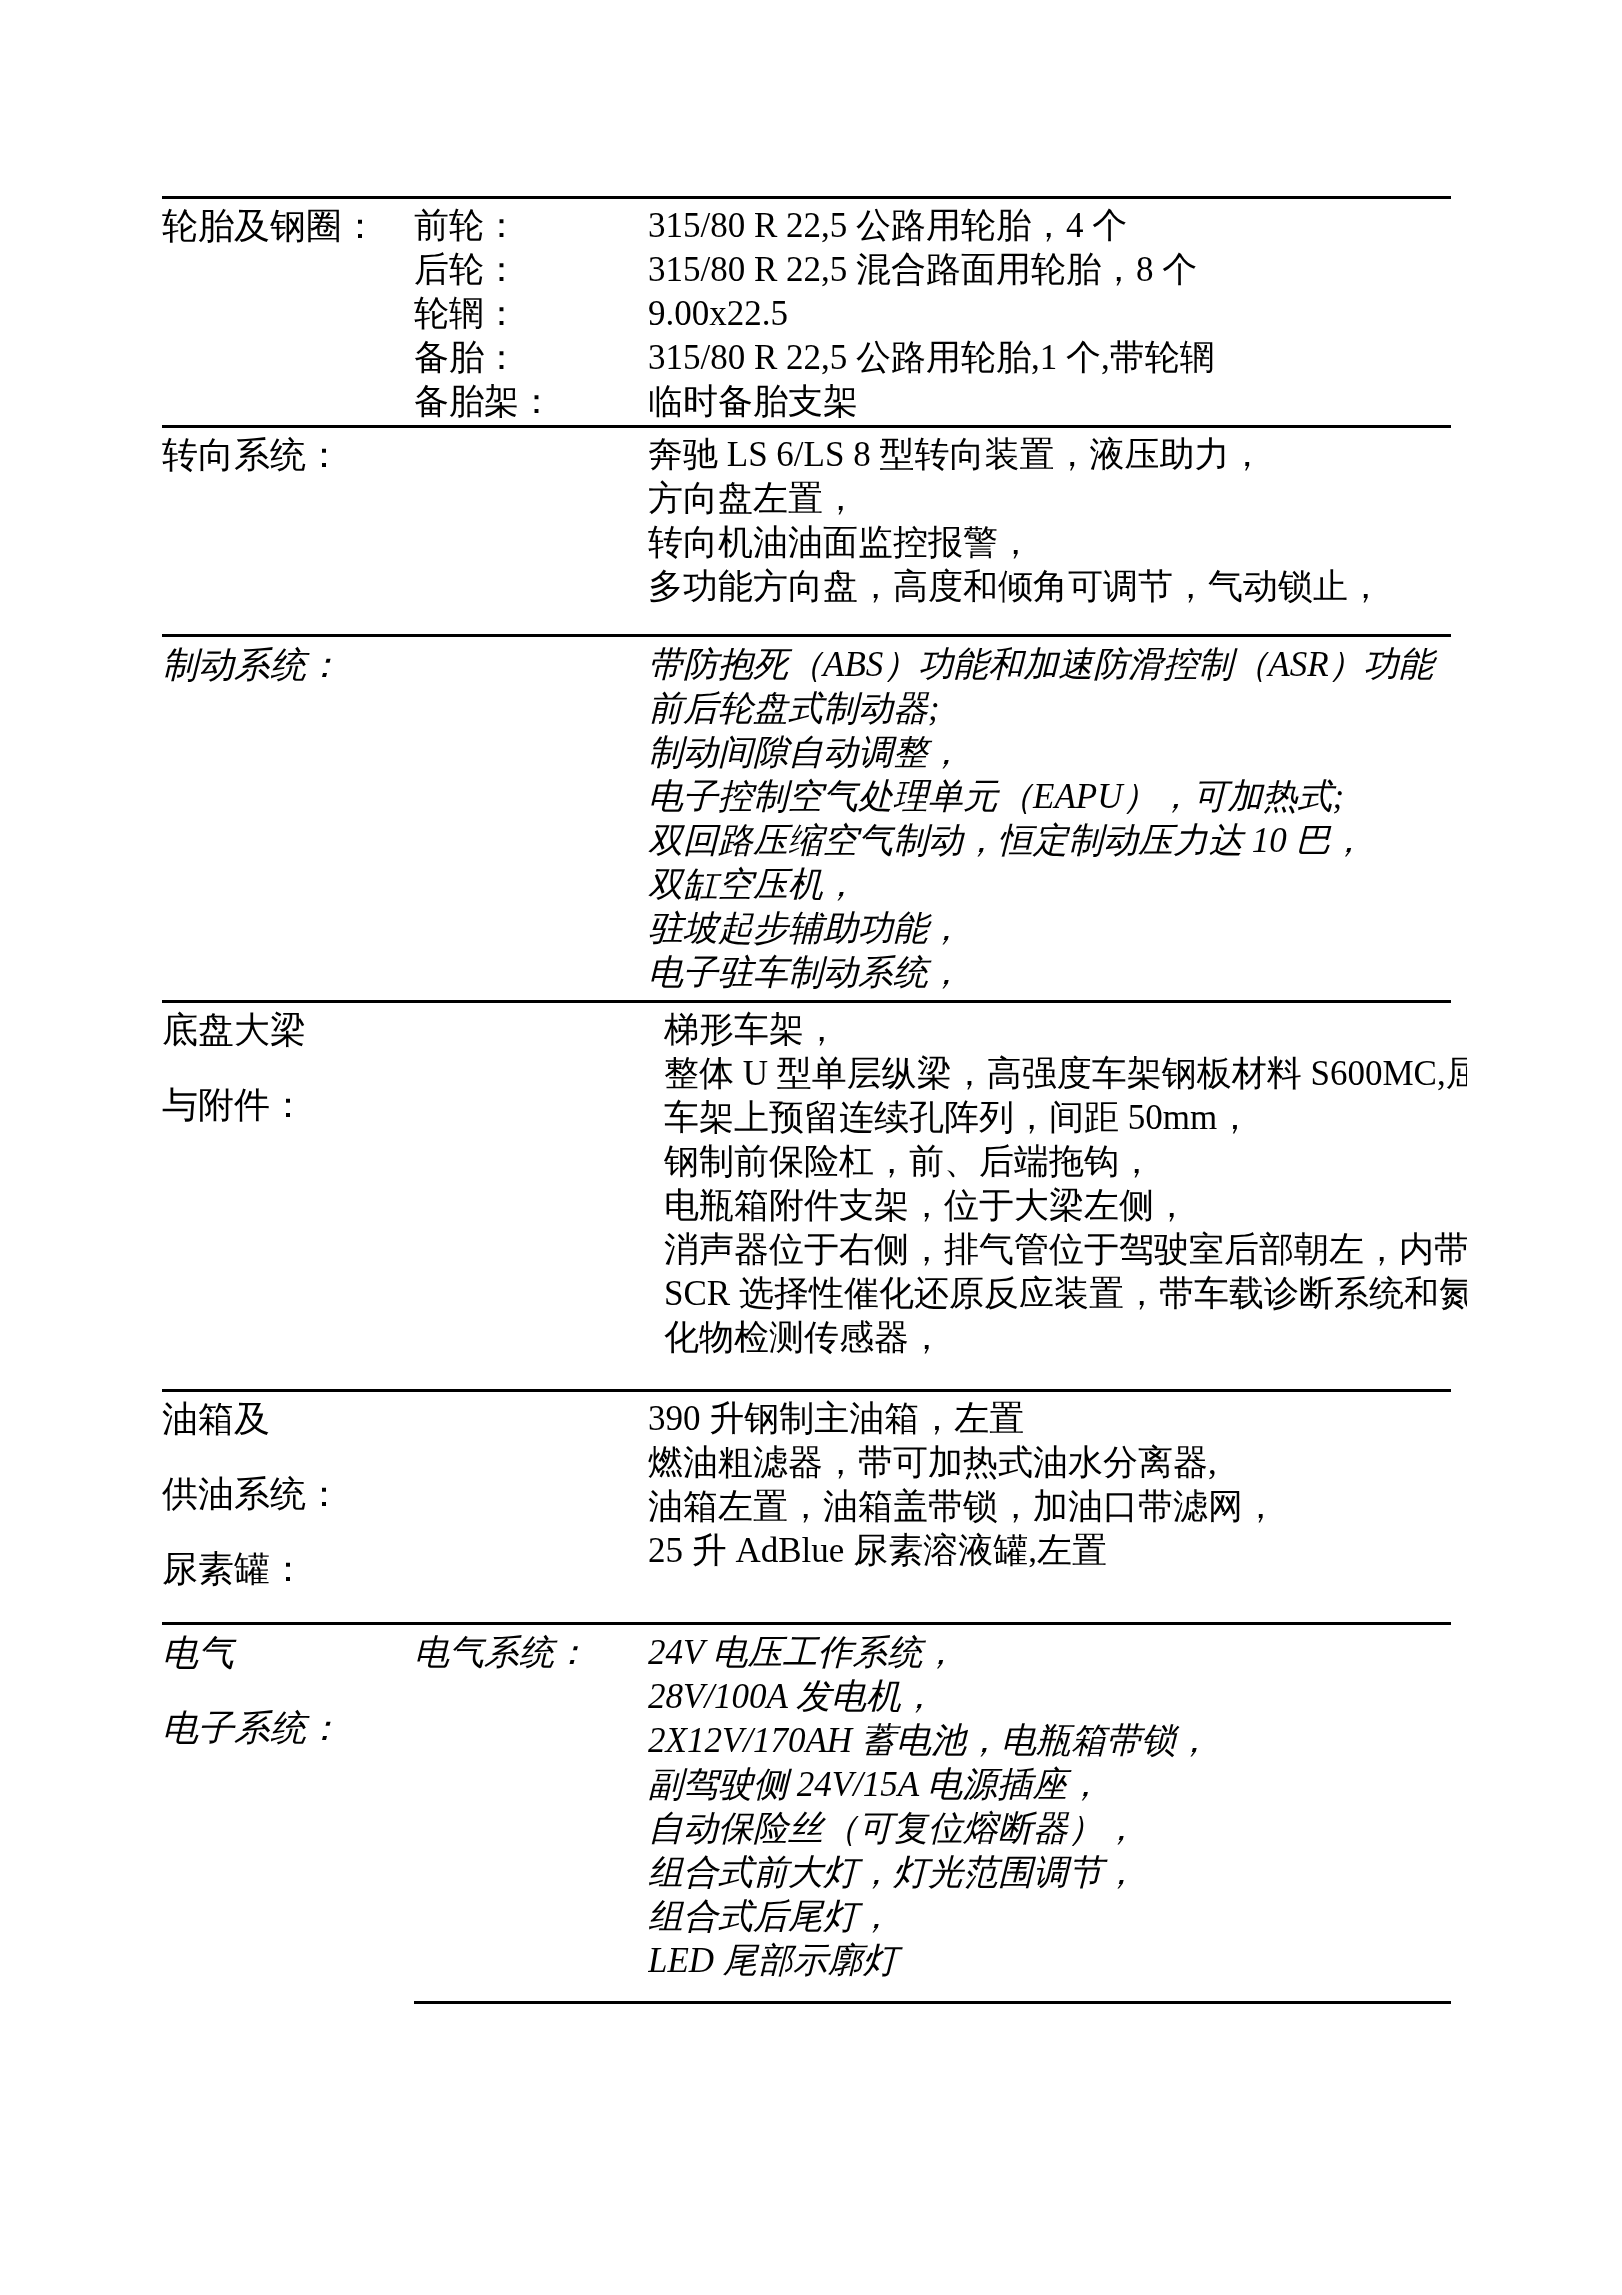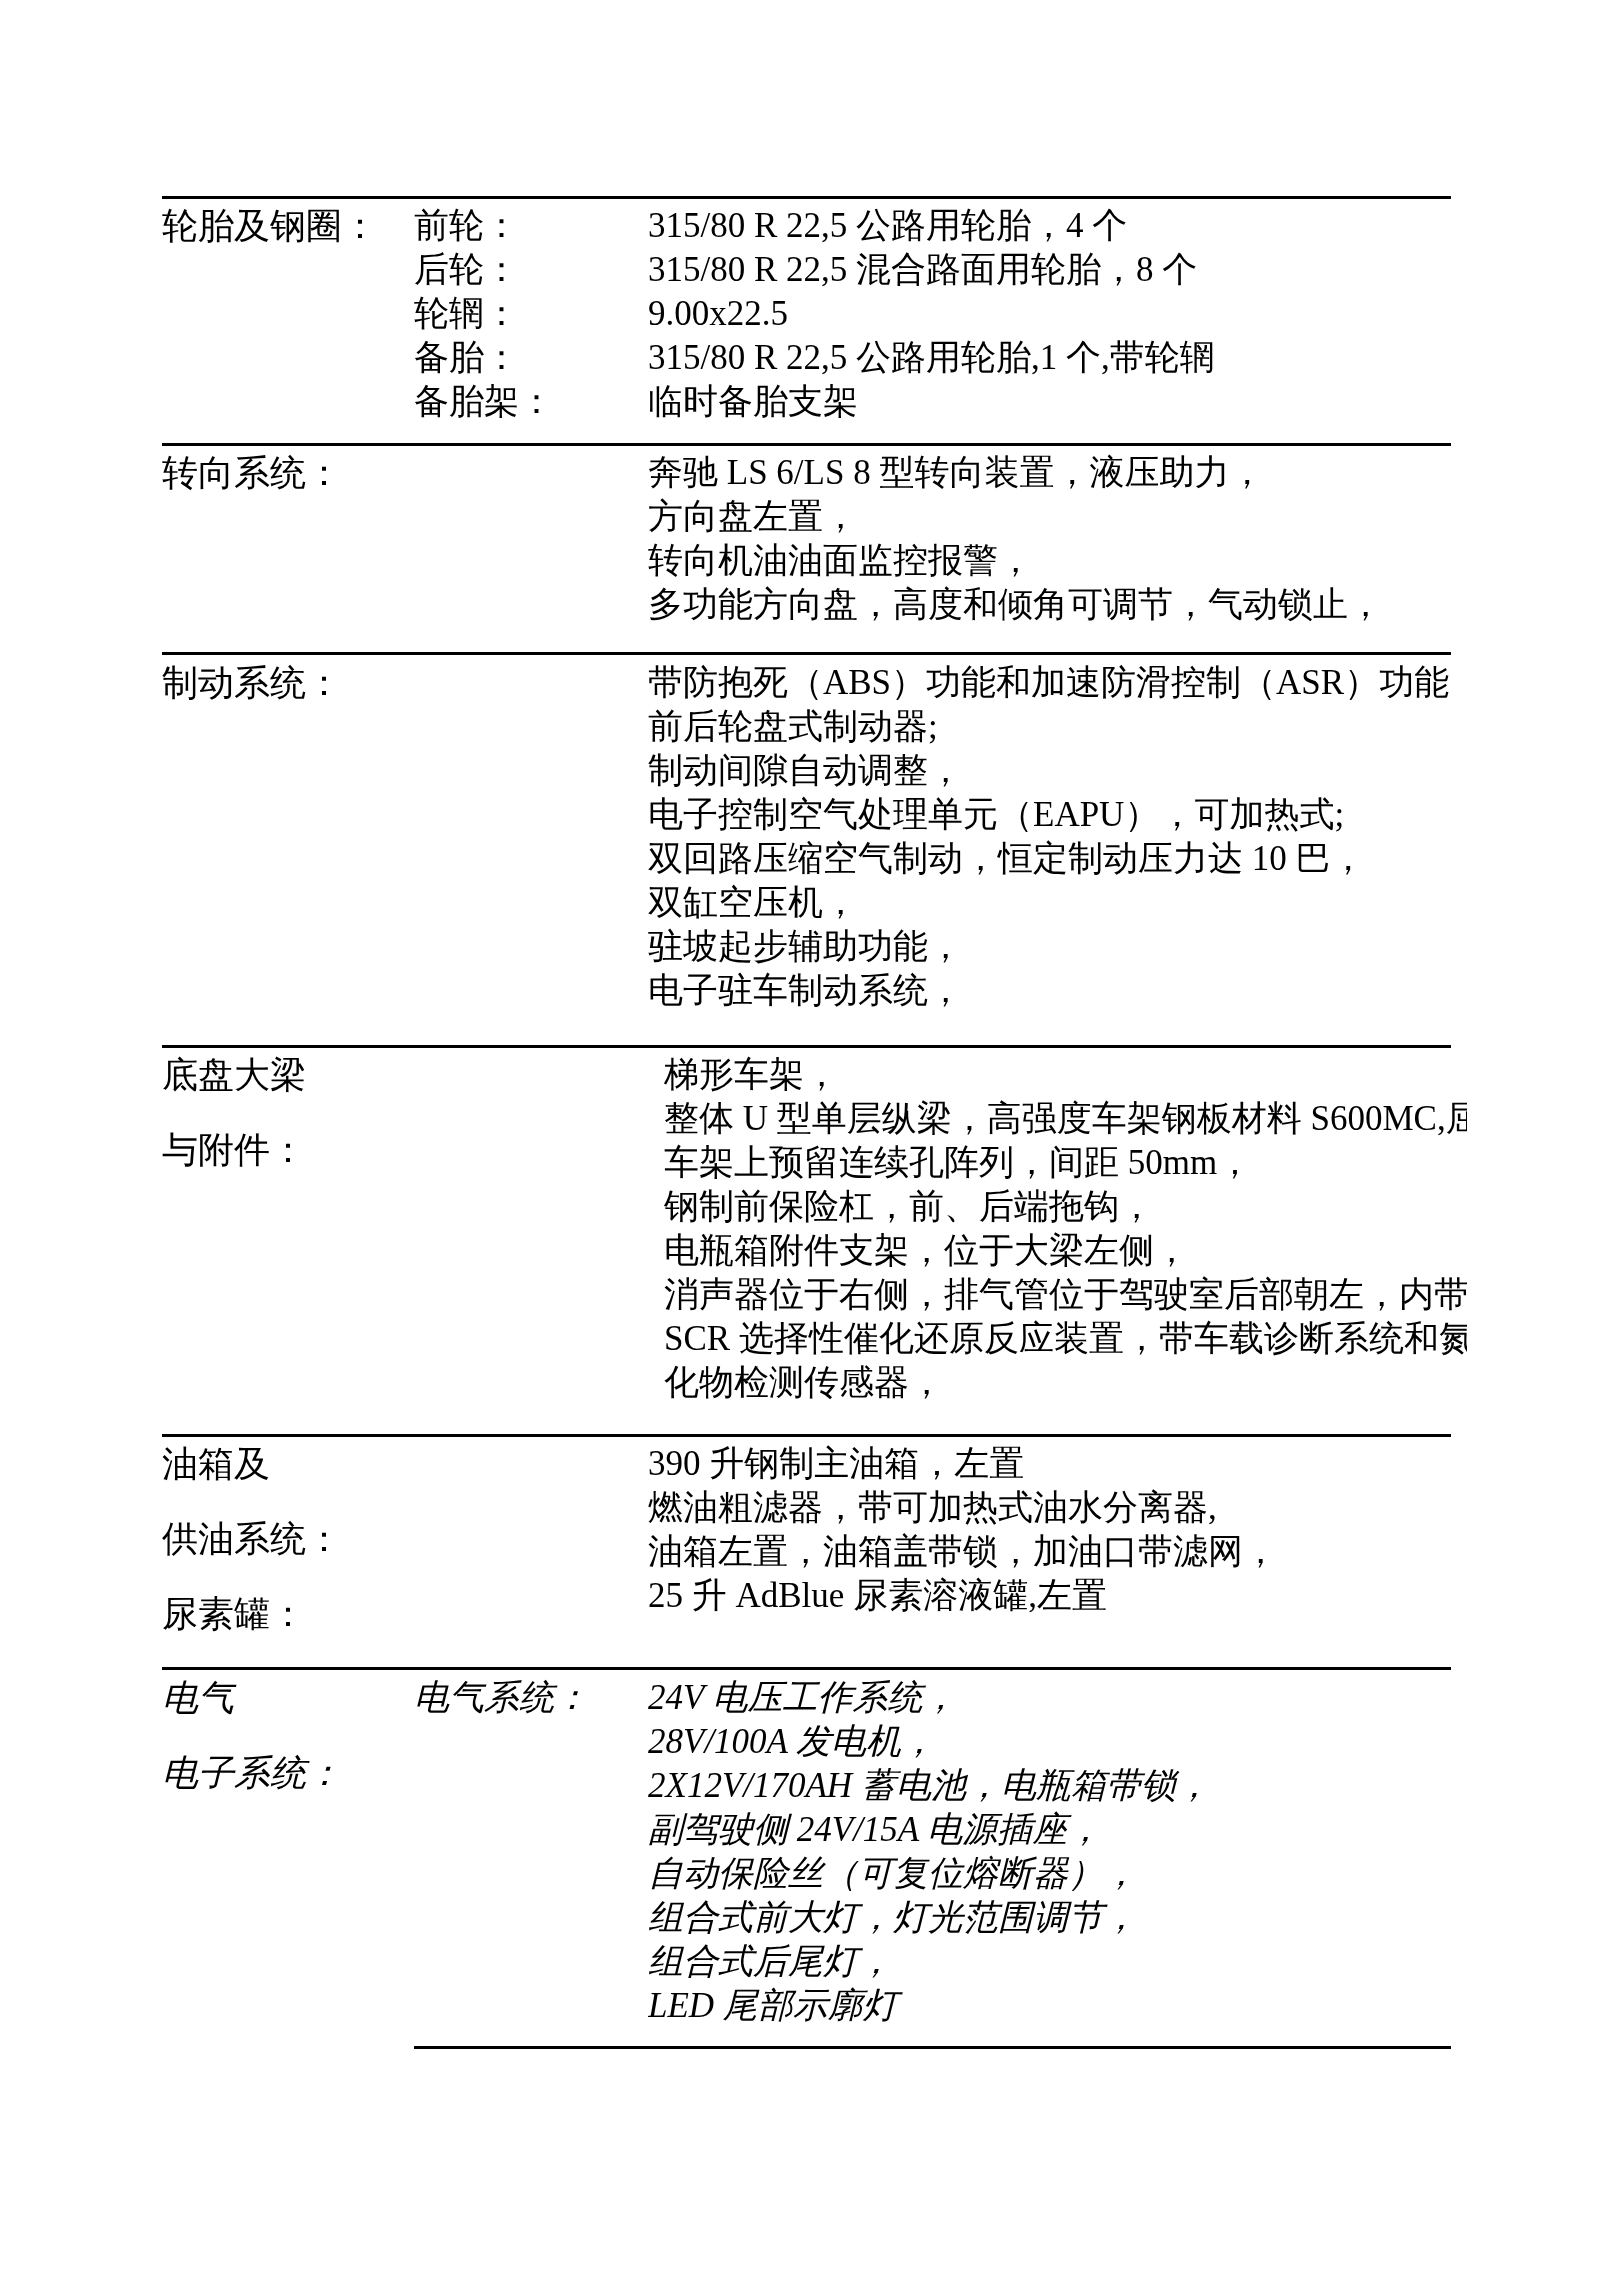--- a/index.html
+++ b/index.html
@@ -30,23 +30,23 @@
     line-height:44px;
     white-space:nowrap;
   }
   .values{overflow:hidden;}
   .slabel{
     font-size:36px;
     line-height:44px;
     white-space:nowrap;
   }
   .slabel + .slabel{margin-top:31px;}
-  .row-0{padding-bottom:19px;}
+  .row-0{padding-bottom:1px;}
   .row-1{padding-bottom:25px;}
-  .row-2{padding-bottom:32px;}
+  .row-2{padding-bottom:5px;font-style:italic;}
   .row-3{padding-bottom:29.4px;gap:8px;}
   .row-4{padding-bottom:31px;}
   .row-5{padding-bottom:18px;font-style:italic;}
   .bottom-rule{
     height:3.9px;
     background:#000;
     margin-left:252px;
     width:1037px;
   }
 </style>

